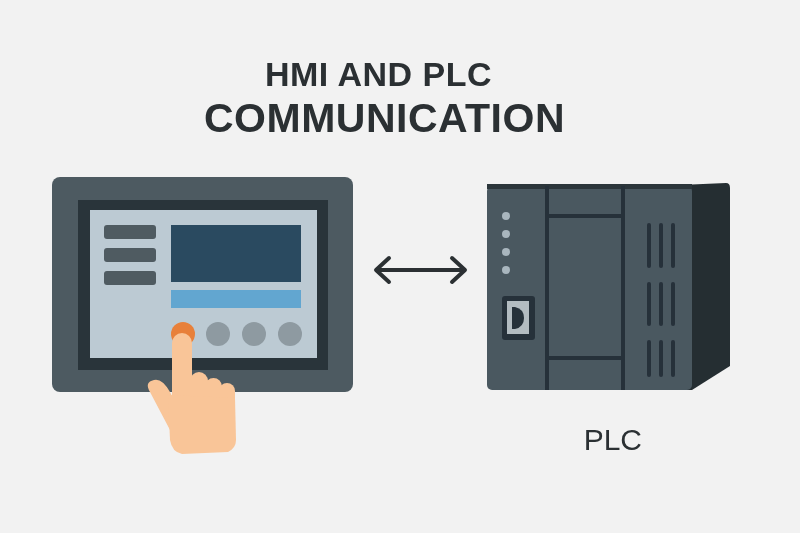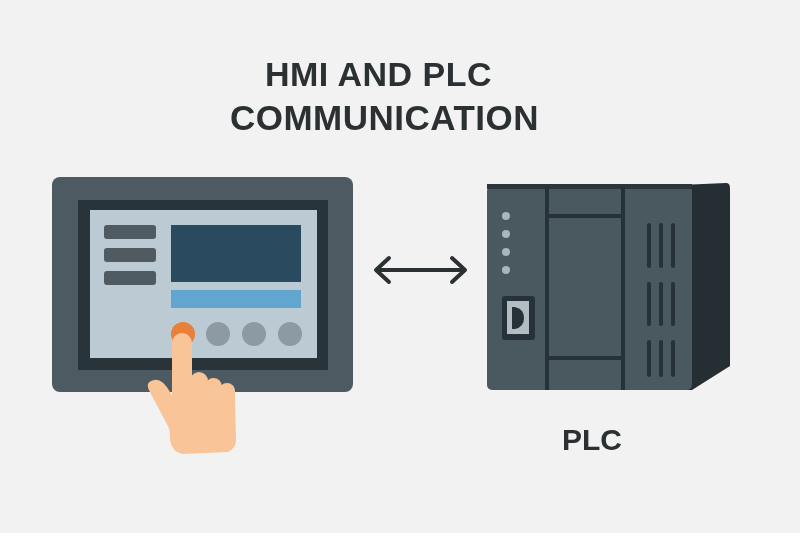--- a/index.html
+++ b/index.html
@@ -9,28 +9,28 @@
     font-family: "Liberation Sans", "DejaVu Sans", sans-serif;
     position: relative;
   }
   .title {
     position: absolute; left: 0; top: 52px; width: 757px;
     text-align: center; color: #2b3033;
     font-weight: bold; font-size: 34px; line-height: 44px;
     letter-spacing: 0.5px;
   }
   .title .line { display: block; text-align: center; }
-  .title .line2 { font-size: 35px; margin-left: 12px; }
+  .title .line2 { font-size: 41px; margin-left: 12px; }
 
   .diagram { position: absolute; left: 0; top: 0; width: 800px; height: 533px; }
 
   .plc-label {
     position: absolute; left: 562px; top: 420px; width: 80px;
-    text-align: left; color: #2b3033;
-    font-weight: bold; font-size: 30px; line-height: 40px;
+    text-align: right; color: #2b3033;
+    font-weight: normal; font-size: 30px; line-height: 40px;
   }
 </style>
 </head>
 <body>
 
 <div class="title">
   <span class="line">HMI AND PLC</span>
   <span class="line line2">COMMUNICATION</span>
 </div>
 

